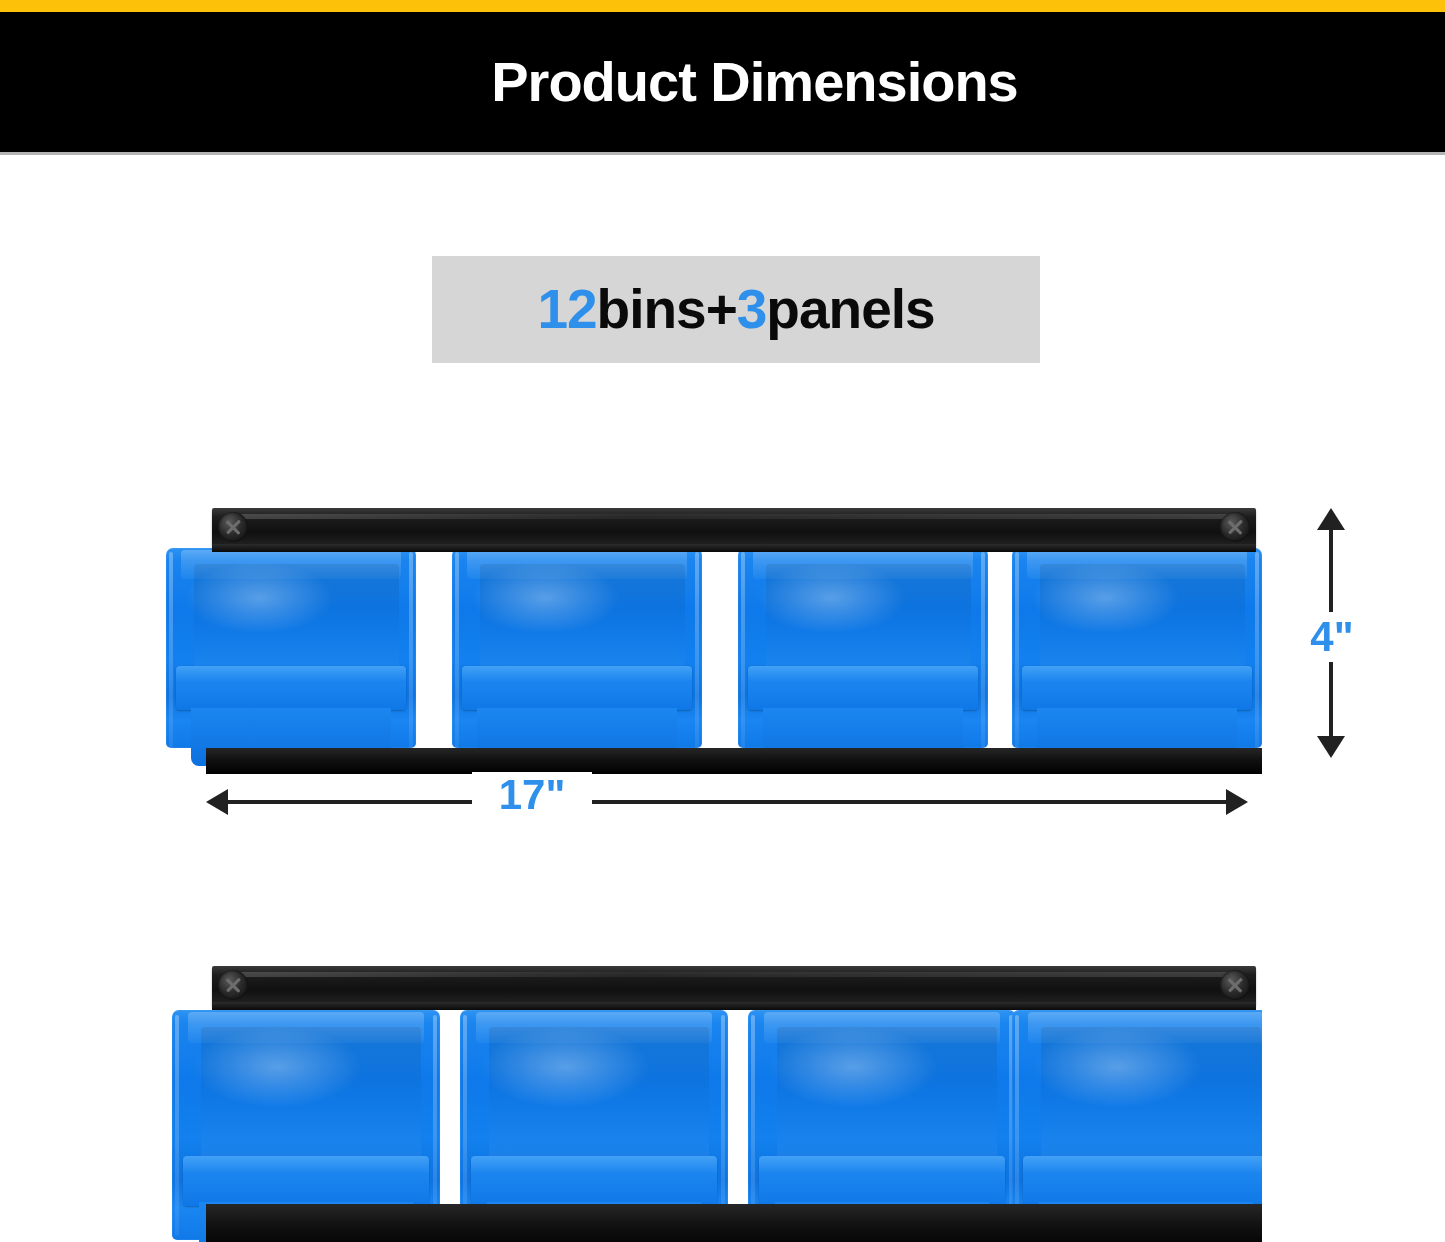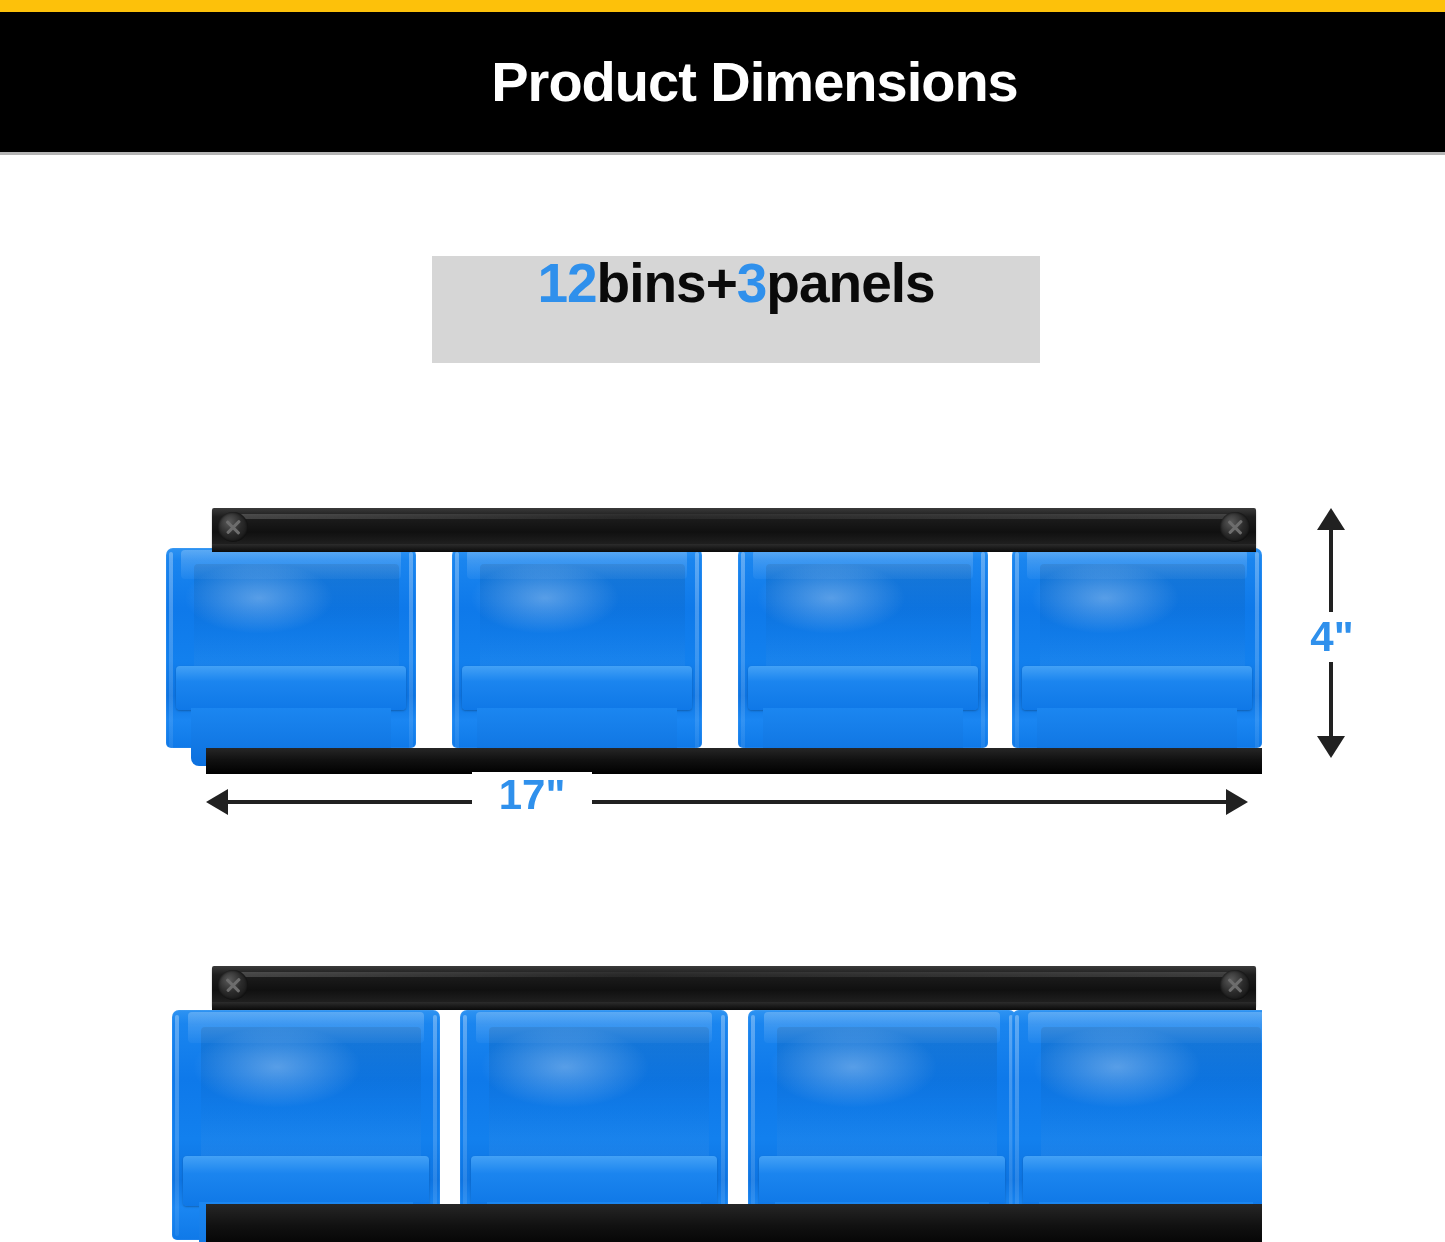--- a/index.html
+++ b/index.html
@@ -51,21 +51,21 @@
     background: #b4b4b4;
   }
 
   
   #count-callout {
     position: absolute;
     left: 432px; top: 256px;
     width: 608px; height: 107px;
     background: #d6d6d6;
     display: flex;
-    align-items: flex-start;
+    align-items: center;
     justify-content: center;
   }
   #count-text {
     font-family: "Liberation Sans", sans-serif;
     font-weight: bold;
     font-size: 55px;
     line-height: 1;
     color: #0a0a0a;
     white-space: nowrap;
     letter-spacing: -1px;

